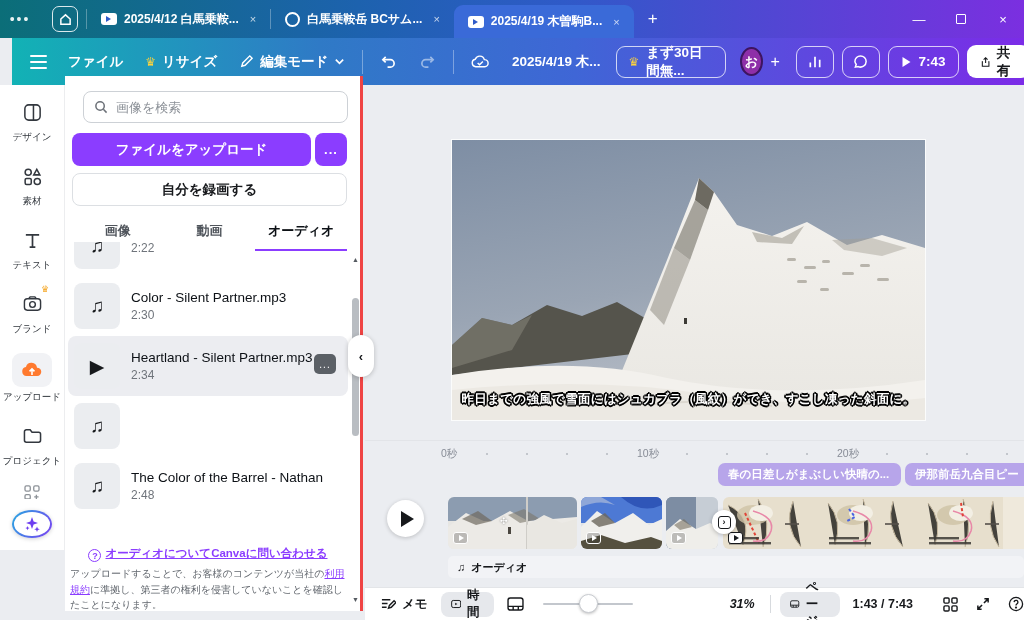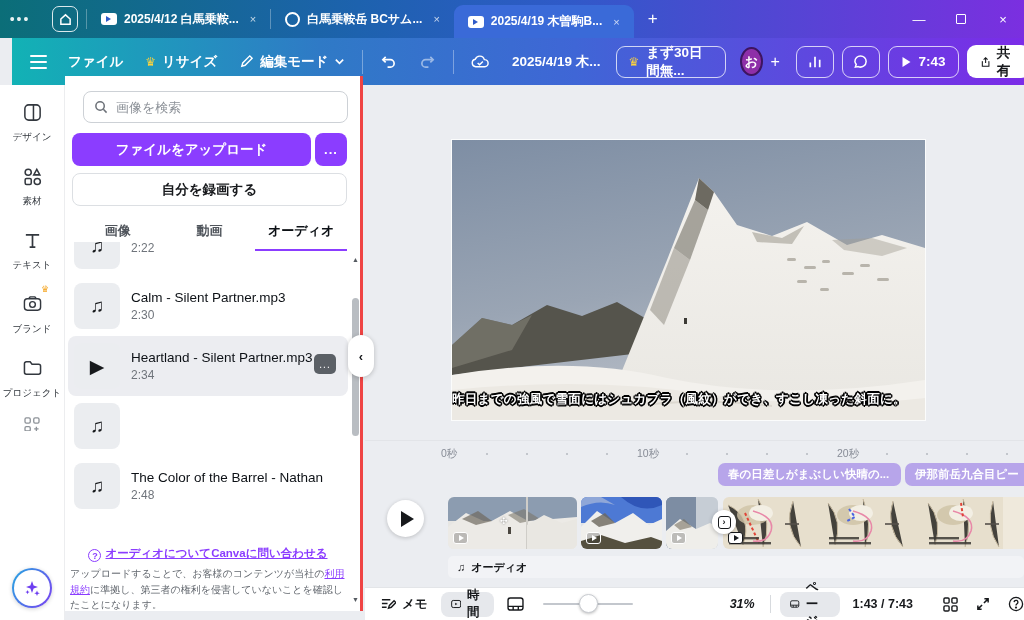--- a/index.html
+++ b/index.html
@@ -41,21 +41,21 @@
   .chip{border:1.5px solid rgba(255,255,255,.75);border-radius:9px;height:32px;display:flex;
     align-items:center;gap:7px;padding:0 12px;margin:0 4px;}
   .avatar{width:29px;height:29px;border-radius:50%;background:#8e2fa8;border:2.5px solid #3d1460;
     display:flex;align-items:center;justify-content:center;font-size:13px;margin-left:10px;}
   .plus-circle{width:22px;height:22px;border-radius:50%;display:flex;align-items:center;justify-content:center;
     font-size:16px;font-weight:400;margin:0 8px 0 4px;}
   .share-btn{background:#fff;color:#17191c;border-radius:9px;height:33px;display:flex;align-items:center;
     gap:7px;padding:0 14px;margin:0 6px 0 4px;font-weight:700;}
 
   
-  .sidebar{position:absolute;left:0;top:85px;width:65px;height:535px;background:#fff;border-right:1px solid #ecedef;
+  .sidebar{position:absolute;left:0;top:85px;width:65px;height:465px;background:#fff;border-right:1px solid #ecedef;
     display:flex;flex-direction:column;align-items:center;padding-top:12px;}
   .side-item{display:flex;flex-direction:column;align-items:center;gap:4px;margin-bottom:17px;width:60px;}
   .side-item .ic{width:38px;height:30px;display:flex;align-items:center;justify-content:center;color:#33383f;position:relative;}
   .side-item .lbl{font-size:9.5px;color:#31363c;white-space:nowrap;}
   .side-item.active .ic{background:#f1f2f5;border-radius:9px;width:40px;height:34px;}
   .badge-crown{position:absolute;top:-5px;right:2px;color:#f5a623;font-size:9px;}
   .apps-ic{color:#9aa0a6;font-size:15px;letter-spacing:1px;margin-bottom:8px;}
   .ai-btn{width:40px;height:40px;border-radius:50%;background:#fff;border:2.5px solid #5c7cfa;
     border-color:#4f8df7;box-shadow:0 1px 4px rgba(0,0,0,.18);display:flex;align-items:center;justify-content:center;
     background:linear-gradient(#fff,#fff) padding-box,linear-gradient(120deg,#25a8e0,#7b3ff2) border-box;
@@ -95,21 +95,21 @@
   .pscroll{position:absolute;left:287px;top:222px;width:7px;height:138px;background:#b9bdc2;border-radius:4px;}
   .parrow{position:absolute;left:287px;font-size:7px;color:#555a60;}
   .collapse-handle{position:absolute;left:348px;top:335px;width:26px;height:42px;background:#fff;border-radius:13px;
     box-shadow:0 1px 5px rgba(0,0,0,.22);display:flex;align-items:center;justify-content:center;
     color:#17191c;font-size:13px;font-weight:700;z-index:5;}
 
   
   .main{position:absolute;left:365px;top:85px;width:659px;height:535px;}
   .video-frame{position:absolute;left:87px;top:55px;width:473px;height:280px;background:#cfd4da;
     box-shadow:0 0 0 1px rgba(255,255,255,.8);overflow:hidden;}
-  .caption{position:absolute;left:0;right:0;bottom:12px;color:#fff;font-size:12.5px;font-weight:700;
+  .caption{position:absolute;left:0;right:0;bottom:12px;text-align:center;color:#fff;font-size:12.5px;font-weight:700;
     letter-spacing:.3px;
     text-shadow:-1.4px -1.4px 0 #000,1.4px -1.4px 0 #000,-1.4px 1.4px 0 #000,1.4px 1.4px 0 #000,0 1.6px 0 #000,0 -1.6px 0 #000,1.6px 0 0 #000,-1.6px 0 0 #000;}
   .tl-sep{position:absolute;left:0;top:355px;width:659px;border-top:1px solid #e2e4e8;}
   .ruler{position:absolute;left:0;top:362px;width:659px;height:16px;font-size:10.5px;color:#878c96;}
   .ruler span{position:absolute;top:0;}
   .ruler i{position:absolute;top:6px;width:2px;height:2px;border-radius:50%;background:#b4b8bf;}
   .pill{position:absolute;top:378px;height:23px;background:#b7a5ea;color:#fff;font-size:11.5px;font-weight:700;
     border-radius:7px;display:flex;align-items:center;padding:0 10px;white-space:nowrap;overflow:hidden;}
   .tl-play{position:absolute;left:22px;top:415px;width:37px;height:37px;border-radius:50%;background:#fff;
     box-shadow:0 1px 4px rgba(0,0,0,.2);display:flex;align-items:center;justify-content:center;}
@@ -288,20 +288,29 @@
     <span class="ic">
       <span class="badge-crown">♛</span>
       <svg width="21" height="19" viewBox="0 0 22 20" fill="none" stroke="#33383f" stroke-width="1.5">
           <rect x="2.5" y="4" width="17" height="12" rx="3"></rect>
           <path d="M7 4l1.5-2h5L15 4"></path>
           <circle cx="11" cy="10" r="3"></circle>
         </svg>
     </span>
       <span class="lbl">ブランド</span>
   </div>
+  <div class="side-item active">
+    <span class="ic">
+      <svg width="22" height="18" viewBox="0 0 24 19" fill="none">
+          <path d="M6 16a5 5 0 01-.6-9.9A6.2 6.2 0 0117.5 7 4.3 4.3 0 0117.7 16H6z" fill="#ff7a2f"></path>
+          <path d="M12 15V8.5M9.3 11l2.7-2.7 2.7 2.7" stroke="#fff" stroke-width="1.7" fill="none"></path>
+        </svg>
+    </span>
+      <span class="lbl">アップロード</span>
+  </div>
   <div class="side-item">
     <span class="ic">
       <svg width="21" height="18" viewBox="0 0 22 19" fill="none" stroke="#33383f" stroke-width="1.6">
           <path d="M2.5 5a2 2 0 012-2h4l2 2.5h7a2 2 0 012 2V14a2 2 0 01-2 2h-13a2 2 0 01-2-2V5z"></path>
         </svg>
     </span>
       <span class="lbl">プロジェクト</span>
   </div>
   <div class="apps-ic">
     <svg width="18" height="14" viewBox="0 0 20 16" fill="none" stroke="#8d9298" stroke-width="1.5">
@@ -342,21 +351,21 @@
     <div class="prow" style="margin-top:-26px;">
       <div class="thumb">♫</div>
       <div class="meta">
           <div class="t"></div>
         <div class="d">2:22</div>
         </div>
     </div>
     <div class="prow">
       <div class="thumb">♫</div>
       <div class="meta">
-          <div class="t">Calm - Silent Partner.mp3</div>
+          <div class="t">Color - Silent Partner.mp3</div>
         <div class="d">2:30</div>
         </div>
     </div>
     <div class="prow selected">
       <div class="thumb">▶</div>
       <div class="meta">
           <div class="t">Heartland - Silent Partner.mp3</div>
         <div class="d">2:34</div>
         </div>
       <div class="row-more">...</div>

